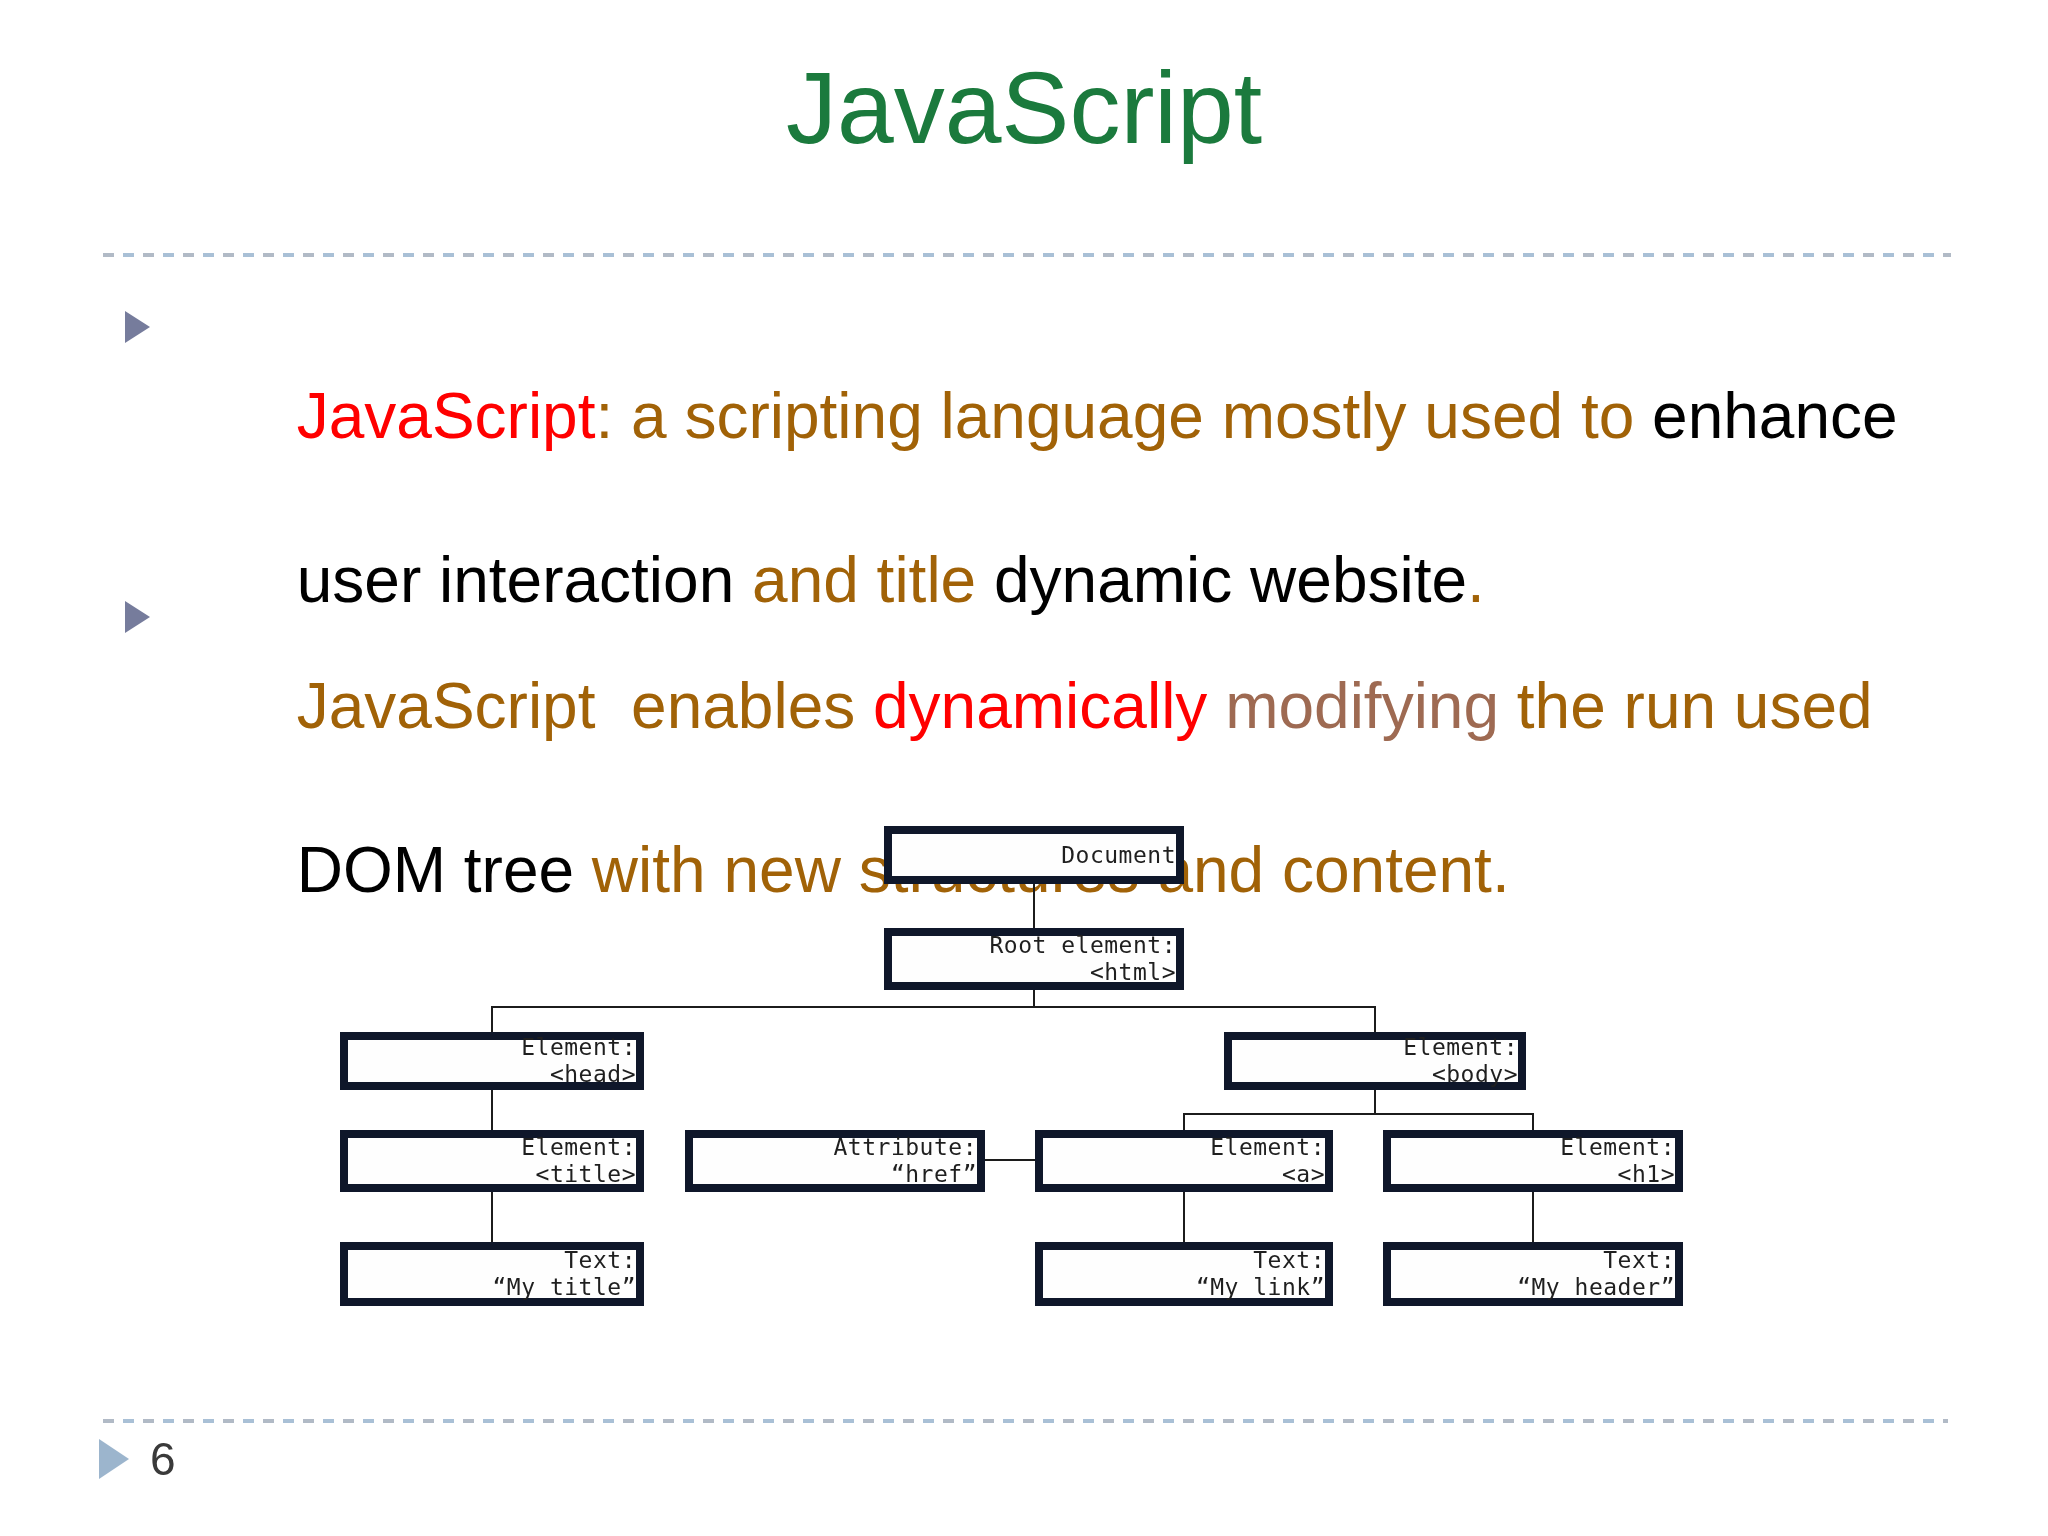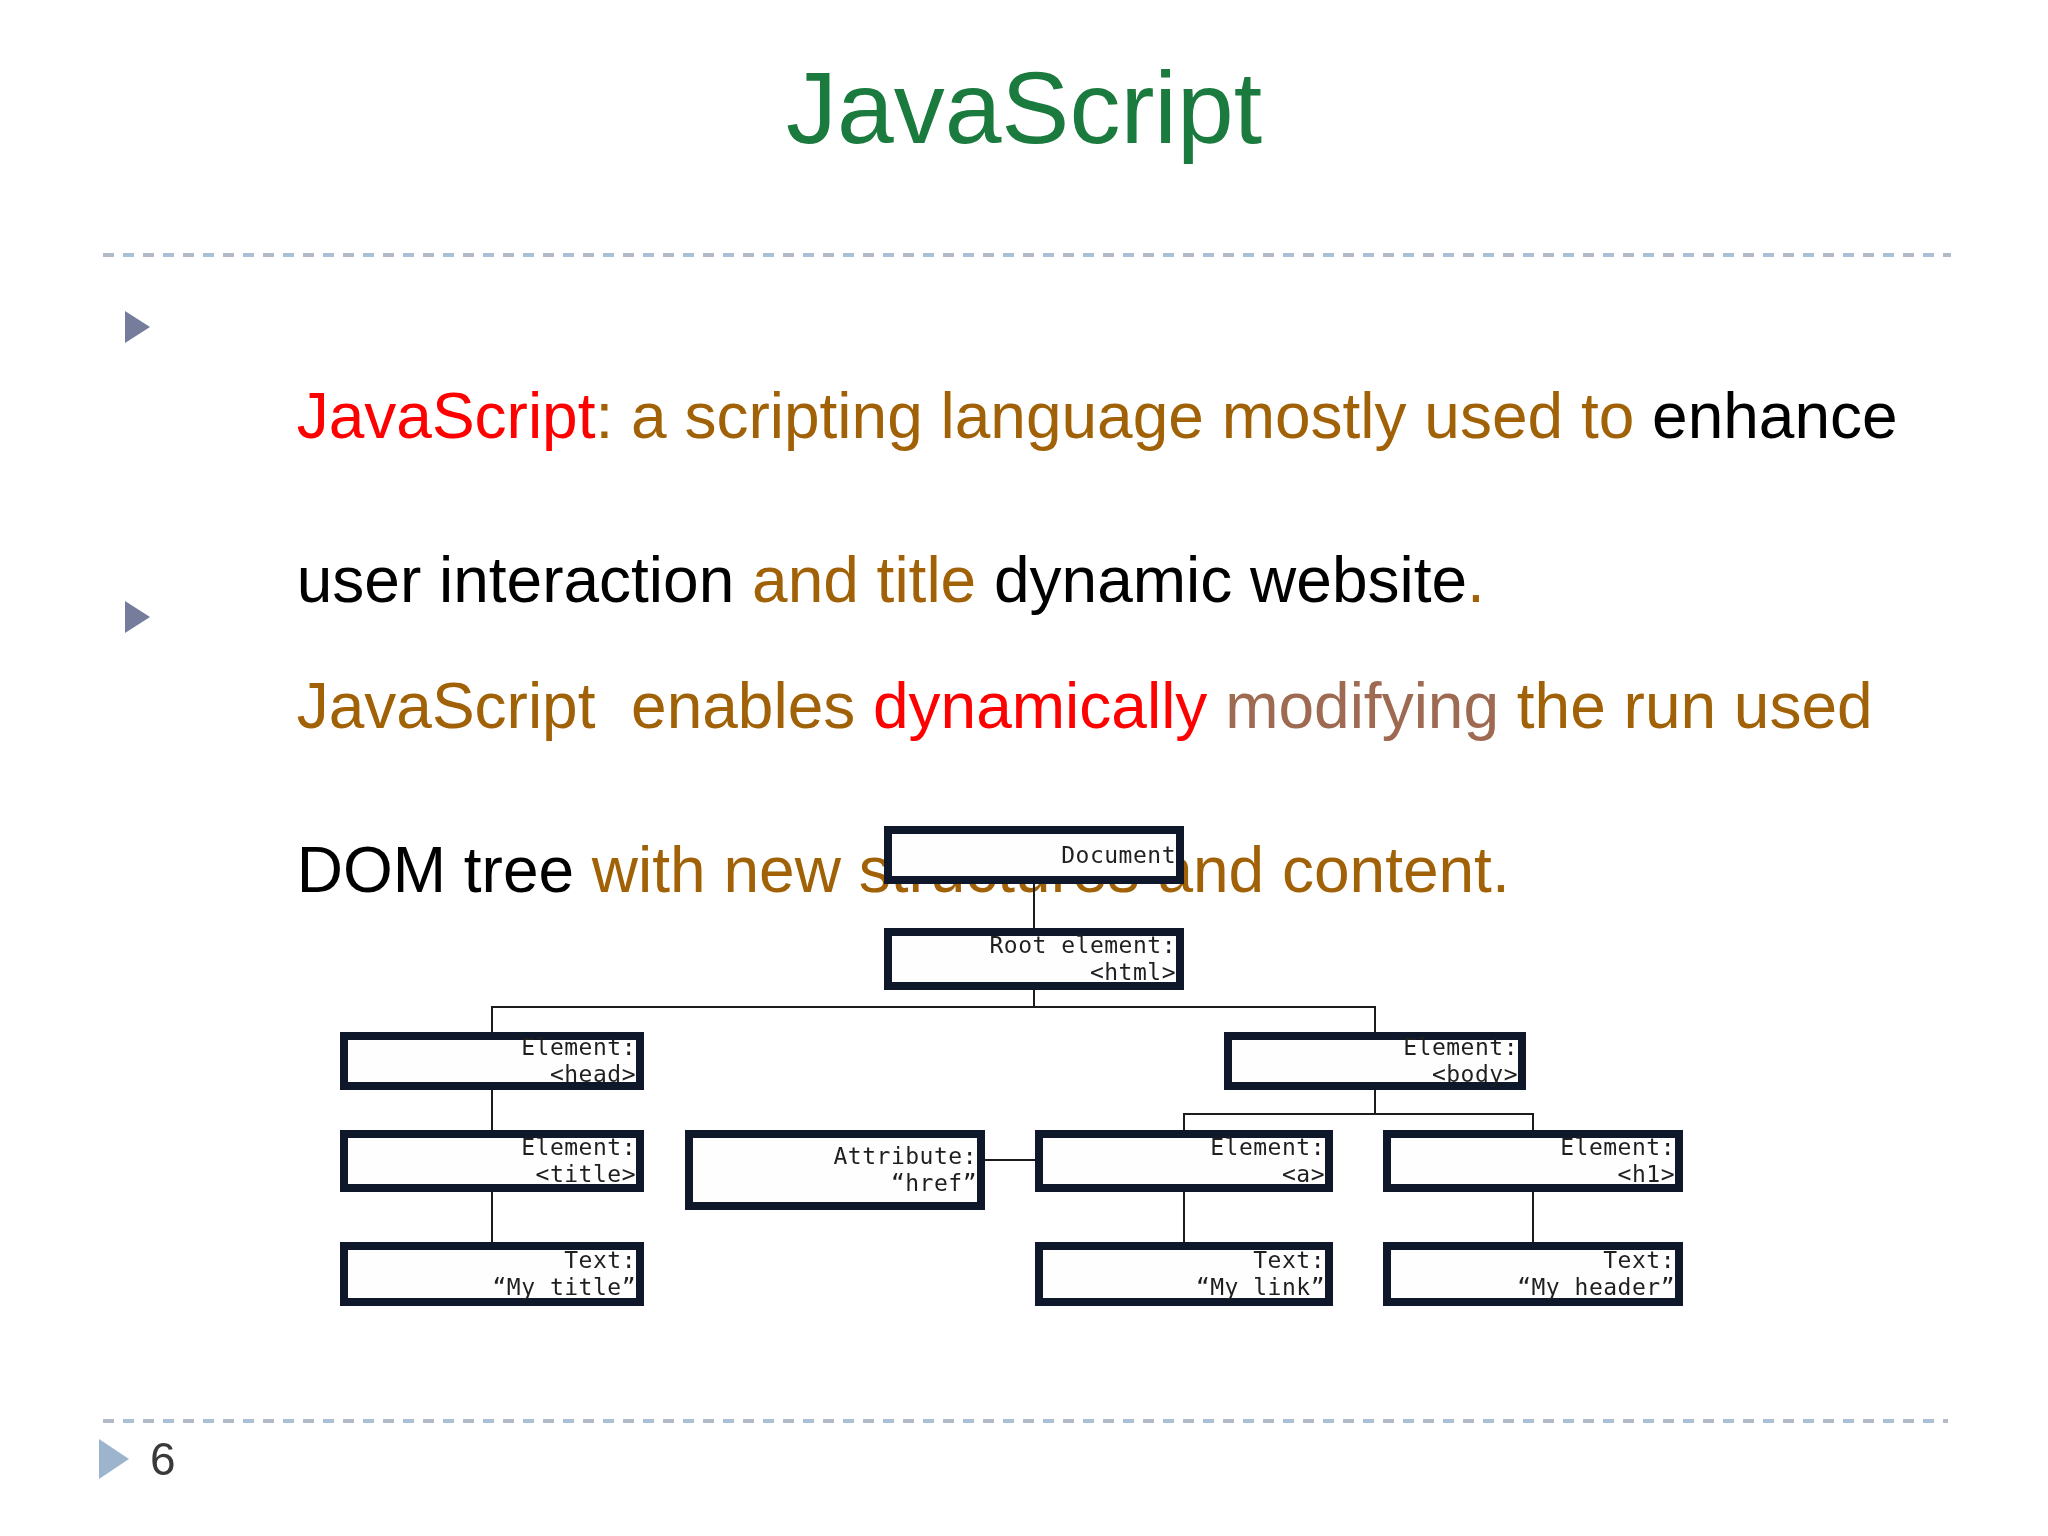--- a/index.html
+++ b/index.html
@@ -68,21 +68,21 @@
     color:#1f1f1f;
     letter-spacing:0.5px;
     box-sizing:border-box;
     text-align:center;
   }
   .dn-document{left:554px;top:8px;width:300px;height:58px;}
   .dn-root{left:554px;top:110px;width:300px;height:62px;}
   .dn-head{left:10px;top:214px;width:304px;height:58px;}
   .dn-body{left:894px;top:214px;width:302px;height:58px;}
   .dn-title{left:10px;top:312px;width:304px;height:62px;}
-  .dn-attr{left:355px;top:312px;width:300px;height:80px;padding-left:40px;}
+  .dn-attr{left:355px;top:312px;width:300px;height:62px;padding-left:40px;}
   .dn-a{left:705px;top:312px;width:298px;height:62px;}
   .dn-h1{left:1053px;top:312px;width:300px;height:62px;}
   .dn-text-title{left:10px;top:424px;width:304px;height:64px;}
   .dn-text-link{left:705px;top:424px;width:298px;height:64px;}
   .dn-text-header{left:1053px;top:424px;width:300px;height:64px;}
   .dline{position:absolute;background:#1c1c1c;}
   .dl-v{width:2px;}
   .dl-h{height:2px;}
   .c1{left:703px;top:66px;height:44px;}
   .c2{left:703px;top:172px;height:16px;}

